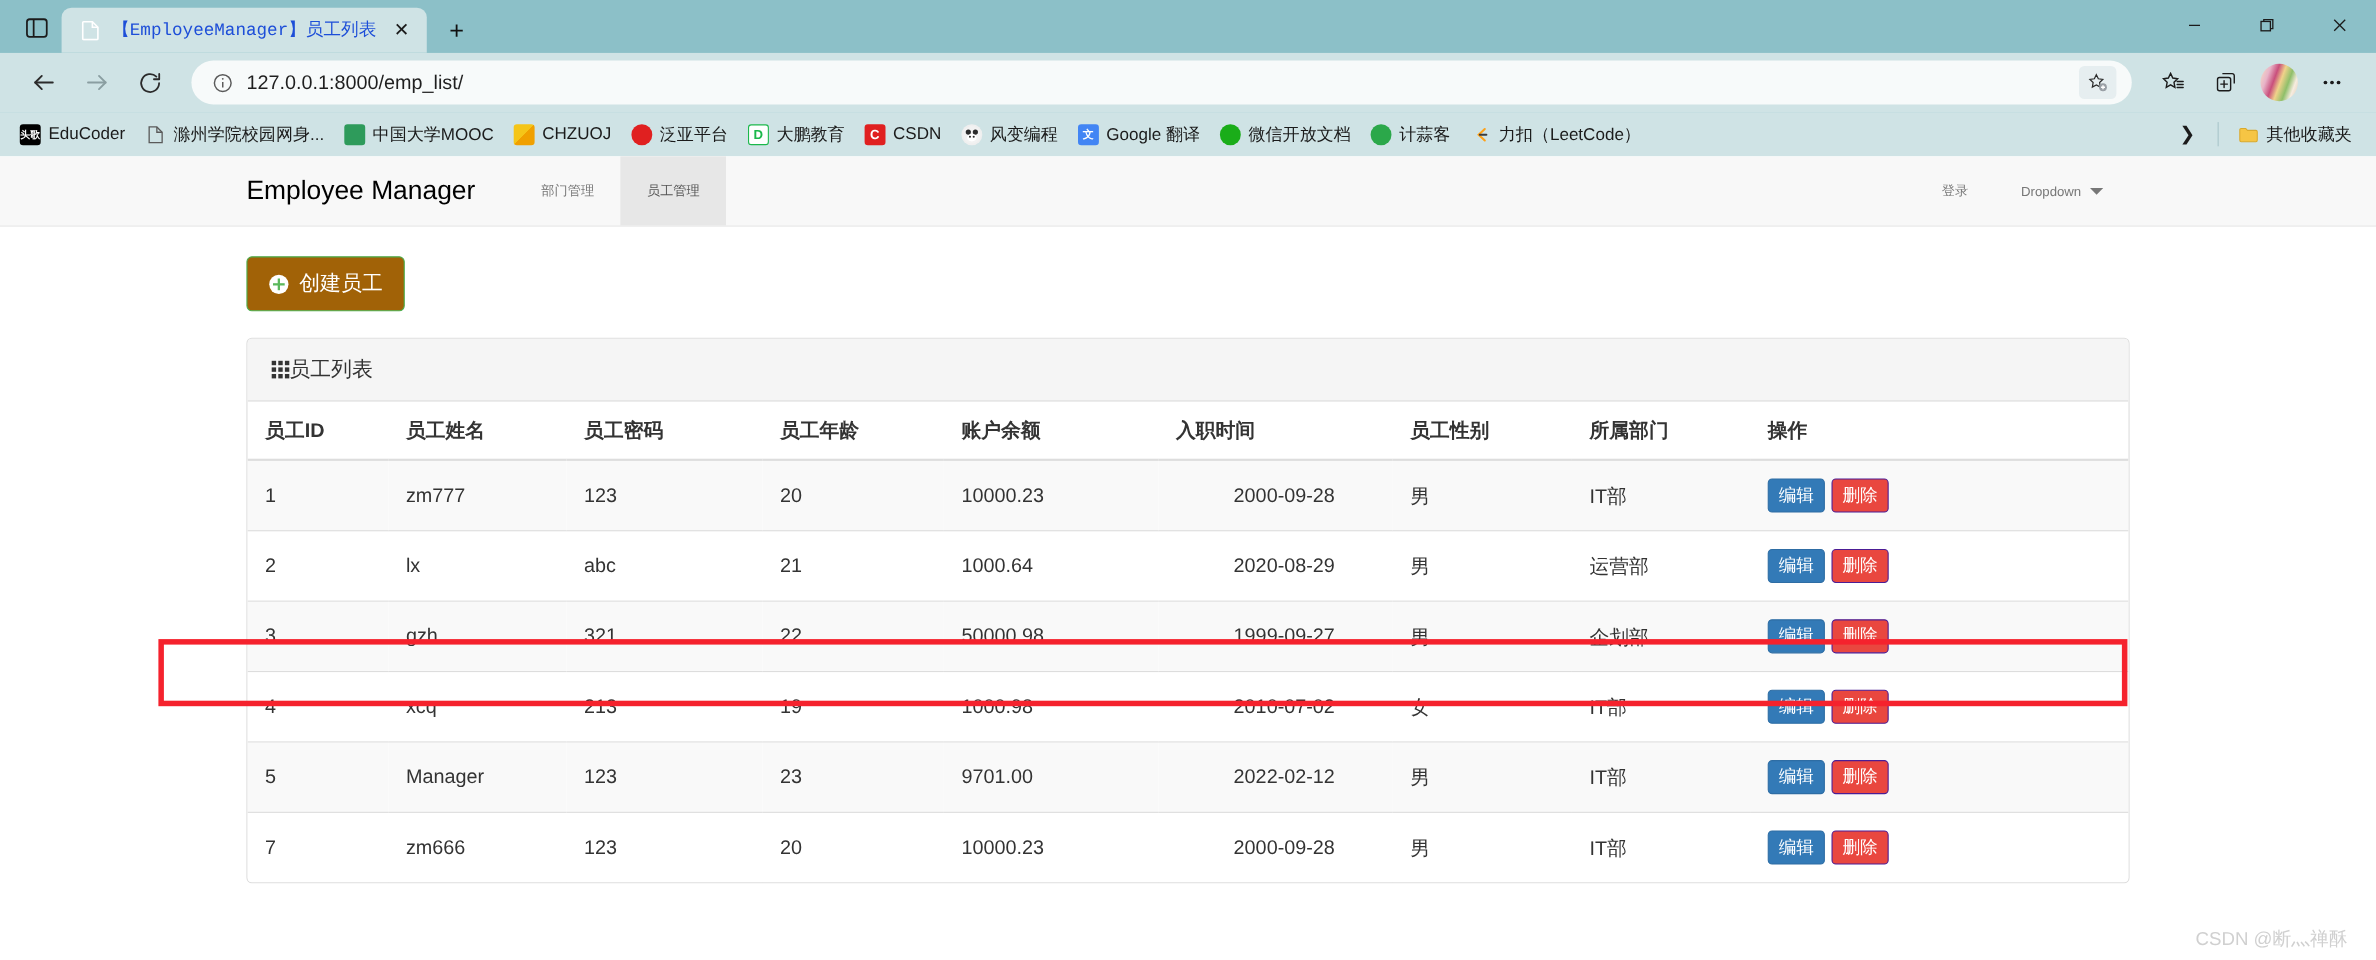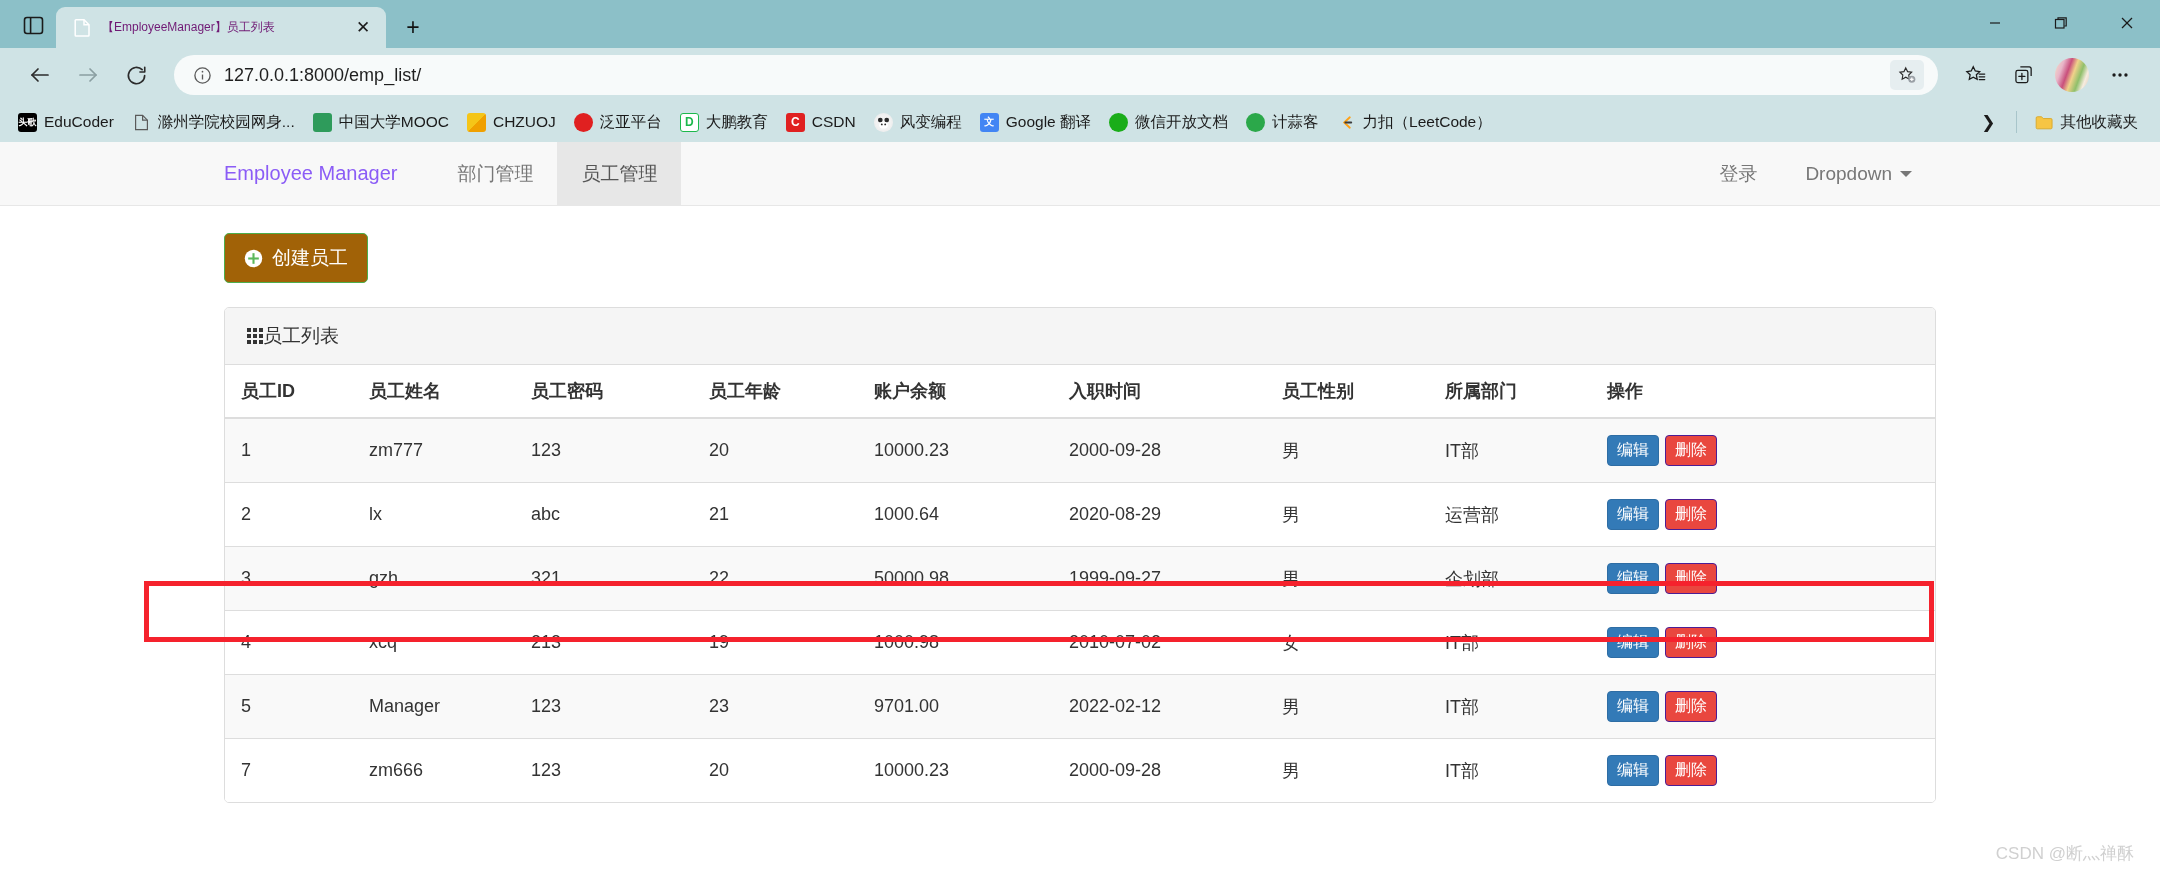--- a/index.html
+++ b/index.html
@@ -37,23 +37,24 @@
     min-width: 330px;
     background: #CFE3E5;
     border-radius: 9px 9px 0 0;
     display: flex; align-items: center;
     padding: 0 10px 0 16px;
     gap: 10px;
     position: relative;
   }
   .tab-favicon { width: 20px; height: 20px; flex: 0 0 20px; display:flex;align-items:center;justify-content:center;}
   .tab-title {
-    font-size: 12px; color: #701a75;
+    font-size: 16px; color: #1d4ed8;
     white-space: nowrap; overflow: hidden; text-overflow: ellipsis;
     flex: 1 1 auto;
+    font-family: Liberation Mono, monospace;
   }
   .tab-close {
     width: 26px; height: 26px; flex: 0 0 26px;
     display: flex; align-items: center; justify-content: center;
     border-radius: 4px;
     font-size: 17px; color: #1b1b1b; line-height: 1;
   }
   .newtab-btn {
     width: 38px; height: 38px;
     margin: 0 0 2px 8px;
@@ -148,27 +149,27 @@
 
   .site-nav {
     height: 64px;
     background: #F8F8F8;
     border-bottom: 1px solid #e7e7e7;
     display: flex; align-items: stretch;
     padding-left: 224px; padding-right: 224px;
   }
   .brand {
     display: flex; align-items: center;
-    font-size: 20px; color: #8b5cf6;
+    font-size: 24px; color: #000000;
     padding-right: 36px;
   }
   .nav-link {
     display: flex; align-items: center;
     padding: 0 24px;
-    font-size: 19px; color: #777777;
+    font-size: 12px; color: #777777;
   }
   .nav-link.active { background: #e7e7e7; color: #555555; }
   .nav-spacer { flex: 1 1 auto; }
   .nav-right { display: flex; align-items: center; }
   .caret {
     display: inline-block;
     width: 0; height: 0;
     margin-left: 8px;
     border-left: 6px solid transparent;
     border-right: 6px solid transparent;
@@ -235,21 +236,21 @@
   }
   table.emp tbody tr:nth-child(odd) { background: #f9f9f9; }
   table.emp tbody tr:nth-child(even) { background: #ffffff; }
   table.emp tbody tr:first-child td { border-top: none; }
 
   .c-id   { width: 128px; }
   .c-name { width: 162px; }
   .c-pwd  { width: 178px; }
   .c-age  { width: 165px; }
   .c-bal  { width: 195px; }
-  .c-date { width: 213px; }
+  .c-date { width: 213px; text-align: center; }
   .c-sex  { width: 163px; }
   .c-dept { width: 162px; }
 
   .btn-sm {
     display: inline-block;
     font-size: 16px;
     padding: 4px 9px;
     border-radius: 4px;
     color: #ffffff;
     margin-right: 6px;

